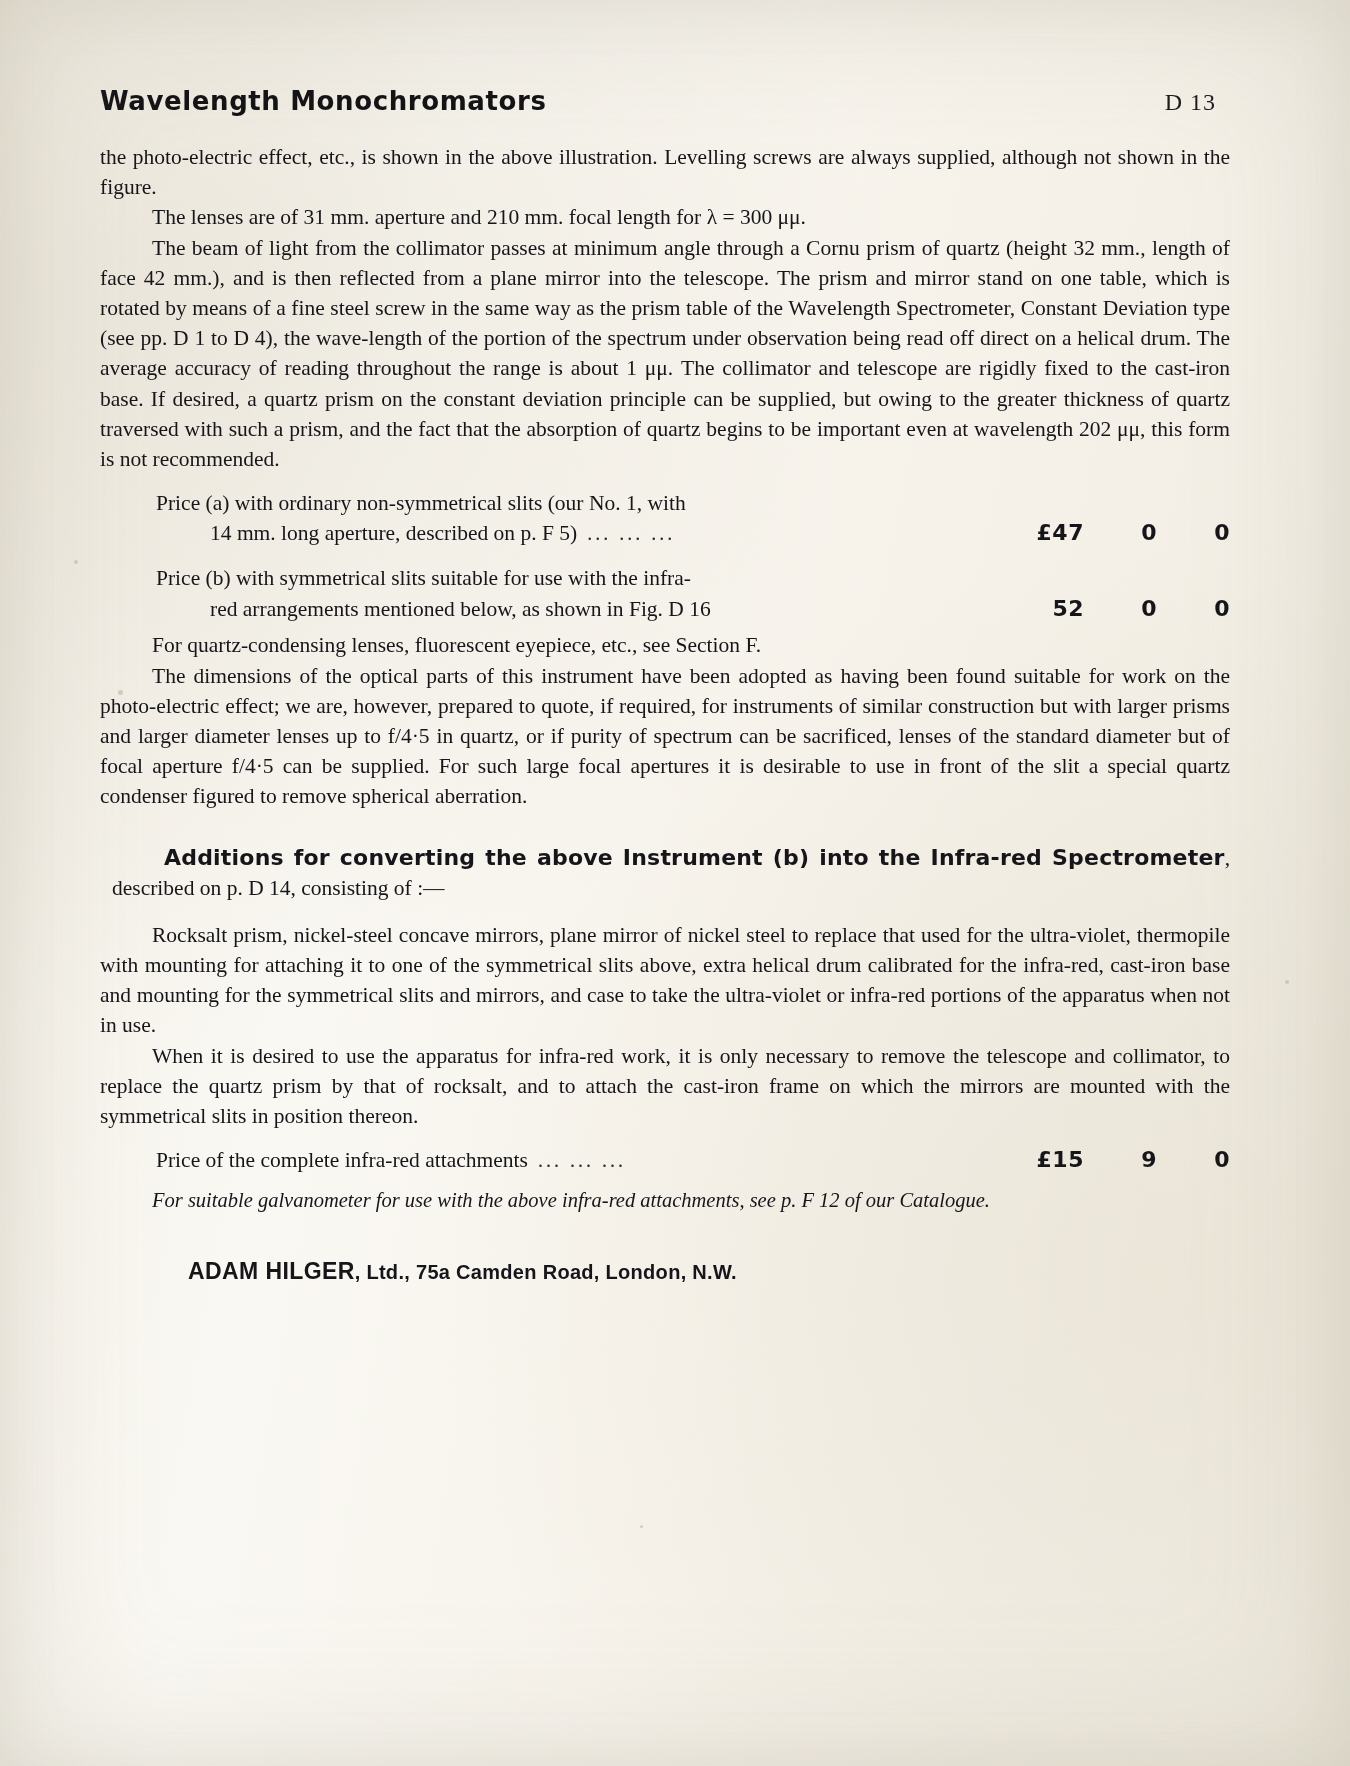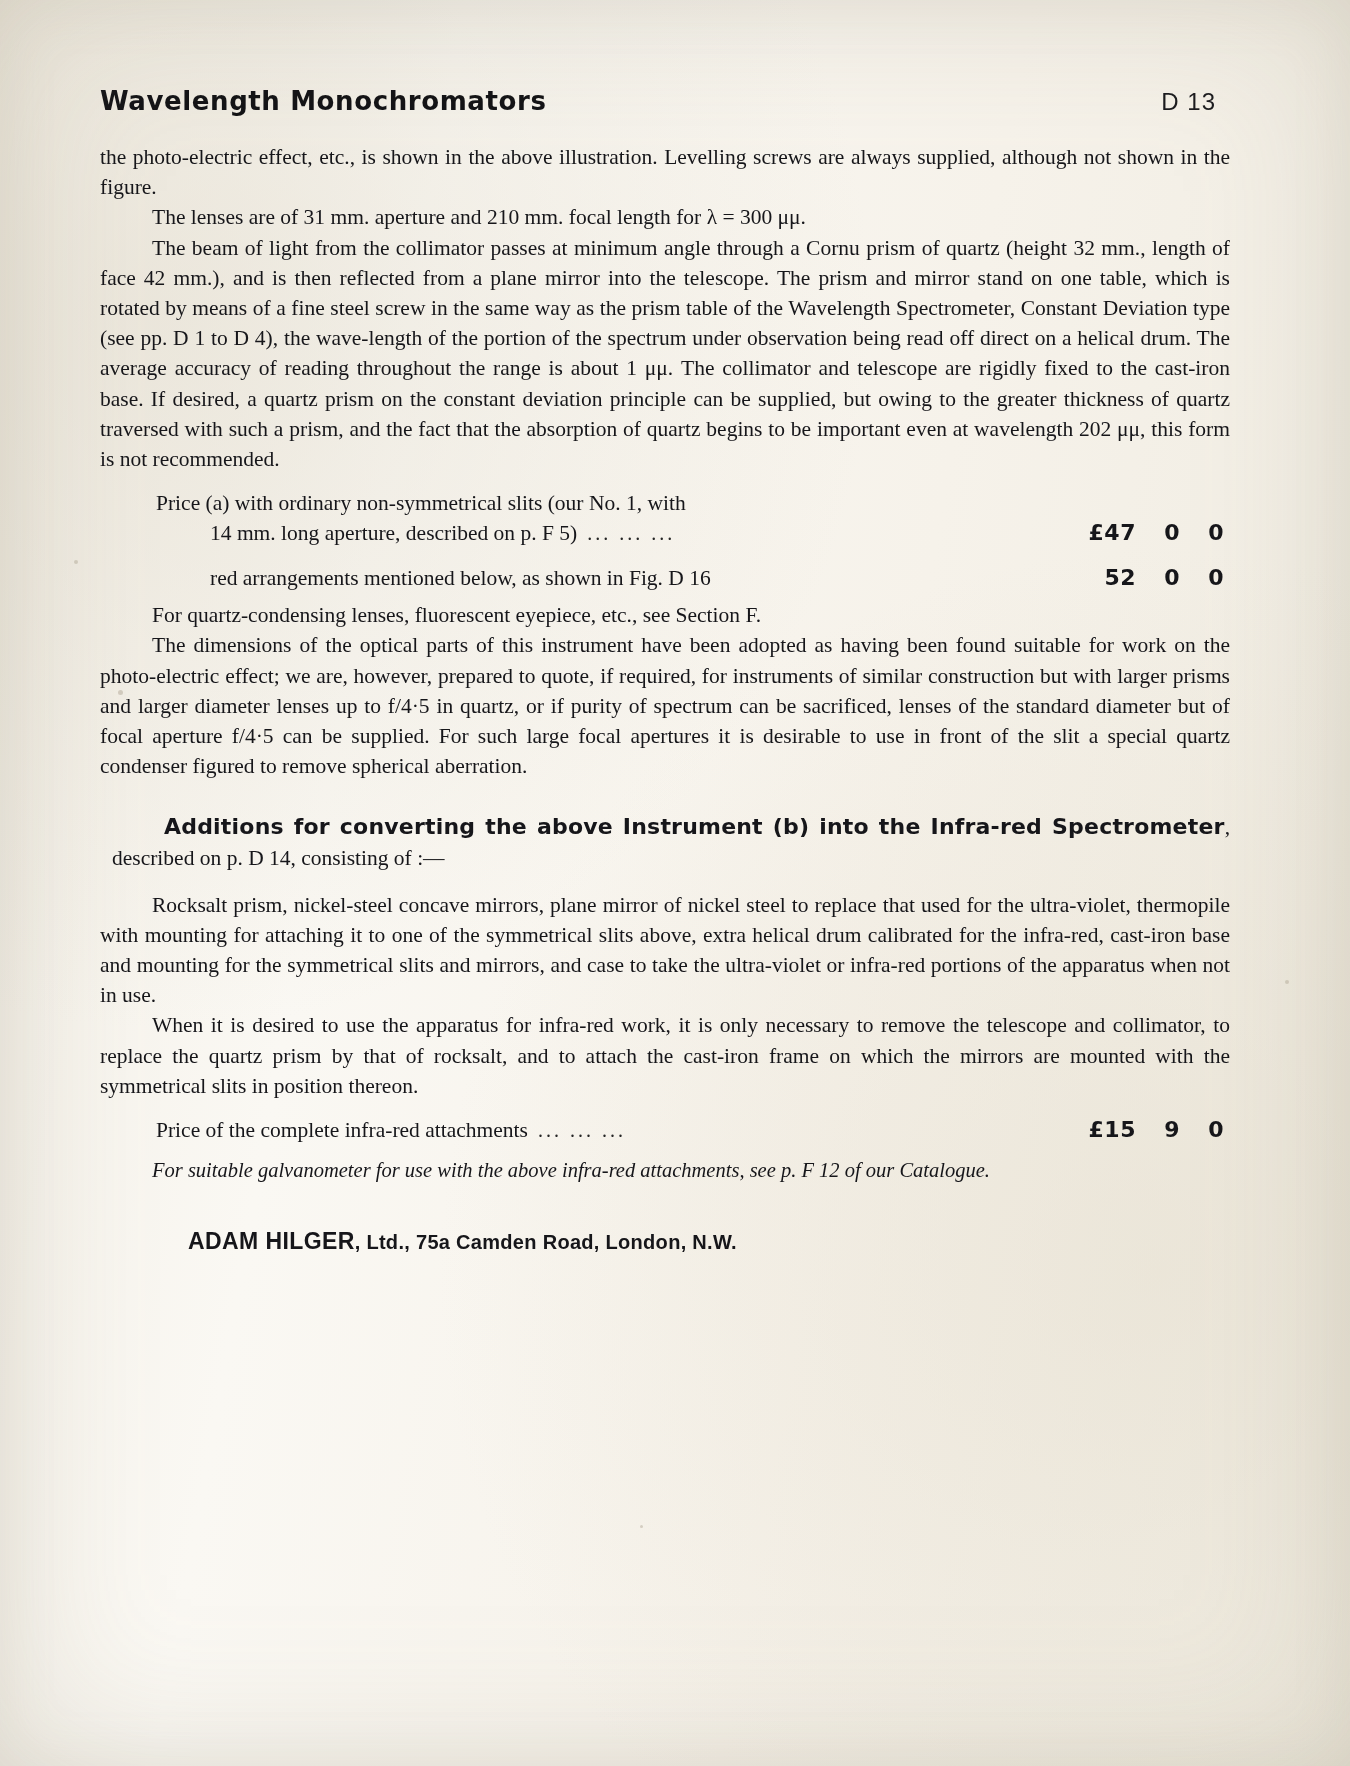--- a/index.html
+++ b/index.html
@@ -43,21 +43,21 @@
     margin-bottom: 26px;
   }
   .header-title {
     font-family: "DejaVu Sans", sans-serif;
     font-weight: bold;
     font-size: 26px;
     letter-spacing: 0.6px;
     color: #121215;
   }
   .header-folio {
-    font-family: Liberation Sans, sans-serif;
+    font-family: Liberation Serif, serif;
     font-size: 24px;
     letter-spacing: 1px;
     color: #1a1a1d;
     padding-right: 14px;
   }
   .body {
     font-size: 21.5px;
     line-height: 1.405;
     text-align: justify;
     color: #16161a;
@@ -91,23 +91,24 @@
     padding: 0 10px;
     color: #262626;
     font-size: 20px;
   }
   .amount {
     font-family: "DejaVu Sans", sans-serif;
     font-weight: bold;
     font-size: 22px;
     white-space: nowrap;
     display: flex;
-    justify-content: flex-start;
+    justify-content: flex-end;
     min-width: 168px;
     letter-spacing: 0.5px;
+    gap: 29px;
   }
   .amount .pounds { min-width: 74px; text-align: right; }
   .amount .shill { min-width: 44px; text-align: right; }
   .amount .pence { min-width: 44px; text-align: right; }
 
   .subhead {
     font-family: "DejaVu Sans", sans-serif;
     font-weight: bold;
     font-size: 22px;
     letter-spacing: 0.2px;
@@ -172,20 +173,23 @@
           <span class="leader">...        ...        ...</span>
           <span class="amount">
             <span class="pounds">£47</span>
             <span class="shill">0</span>
             <span class="pence">0</span>
           </span>
         </div>
       </div>
 
       <div class="price-block">
+        <div class="price-row price-line-1">
+          <span class="txt">Price (b) with symmetrical slits suitable for use with the infra-</span>
+        </div>
         <div class="price-row price-line-2">
           <span class="txt">red arrangements mentioned below, as shown in Fig. D 16</span>
           <span class="leader"></span>
           <span class="amount">
             <span class="pounds">52</span>
             <span class="shill">0</span>
             <span class="pence">0</span>
           </span>
         </div>
       </div>

